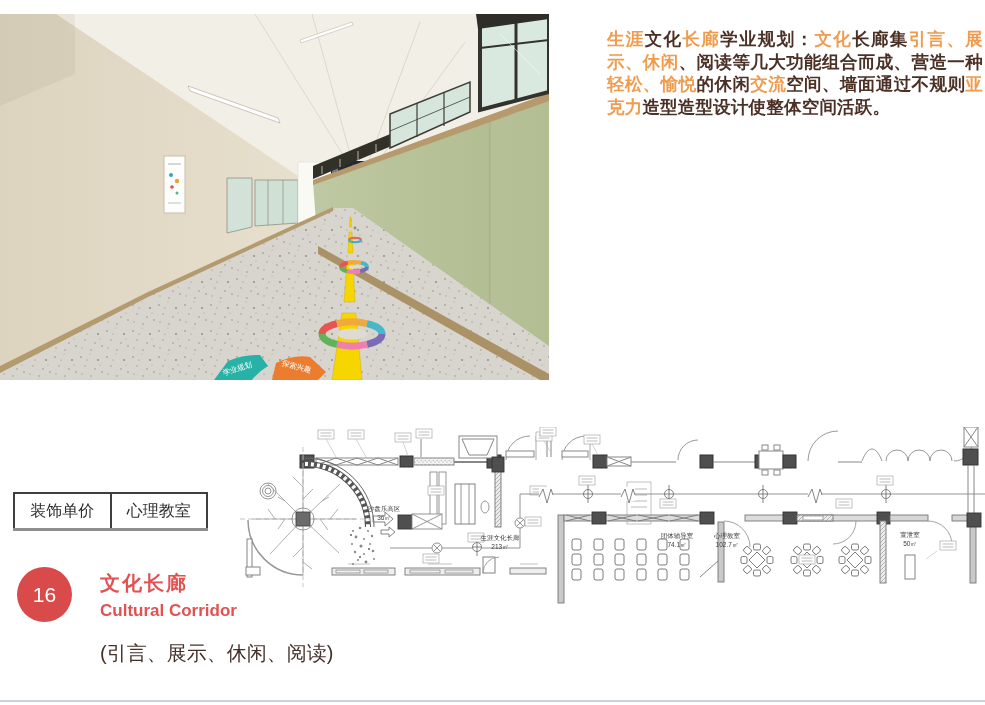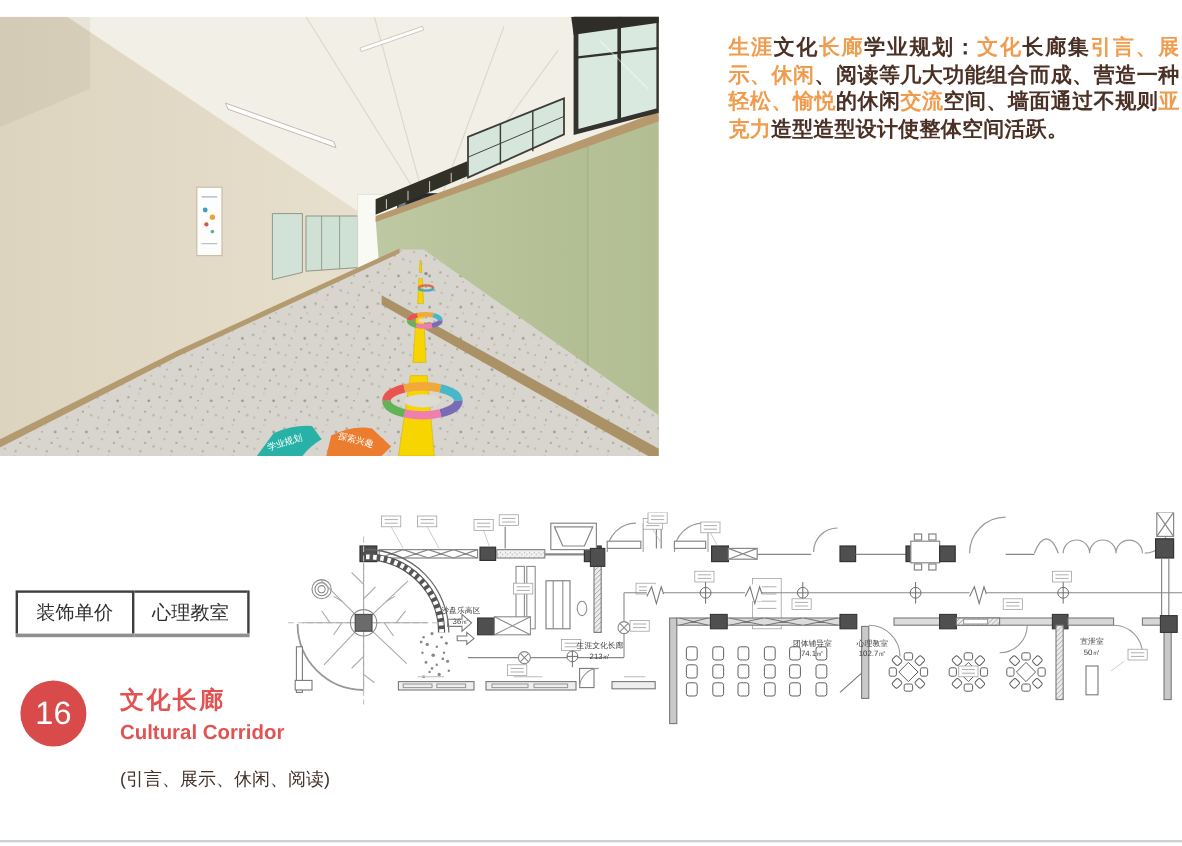--- a/index.html
+++ b/index.html
@@ -14,24 +14,24 @@
   .description .hl{color:#f09c4e;margin-top:16px;}
   
   .info-table{position:absolute;left:13px;top:492px;width:195px;border-collapse:collapse;
     border:2px solid #3f3f3f;table-layout:fixed;}
   .info-table th,.info-table td{border-left:2px solid #3f3f3f;border-right:2px solid #3f3f3f;
     text-align:center;color:#2e2e2e;font-weight:400;}
   .info-table th{height:32px;font-size:16px;border-bottom:3px solid #8f8f8f;}
   .info-table td{height:27px;font-size:15px;}
   
   .badge{position:absolute;left:17px;top:567px;width:55px;height:55px;border-radius:50%;
-    background:#d94b4b;color:#fff;font-size:27px;display:flex;align-items:center;justify-content:center;}
+    background:#d94b4b;color:#fff;font-size:21px;display:flex;align-items:center;justify-content:center;}
   .title-zh{position:absolute;left:100px;top:570px;font-size:20px;color:#e25252;font-weight:700;letter-spacing:2px;}
   .title-en{position:absolute;left:100px;top:601px;font-size:17px;color:#e25252;font-weight:700;}
-  .subtitle{position:absolute;left:100px;top:640px;font-size:15px;color:#44312a;}
+  .subtitle{position:absolute;left:100px;top:640px;font-size:20px;color:#44312a;}
   
   #plan{position:absolute;left:240px;top:427px;width:745px;height:178px;}
   #plan text{fill:#3c3c3c;font-size:6.5px;text-anchor:middle;font-family:"Liberation Sans",sans-serif;}
   .divider{position:absolute;left:0;top:700px;width:985px;height:2px;background:#ccd1d5;}
 </style>
 </head>
 <body>
 
 <div id="page">
 

